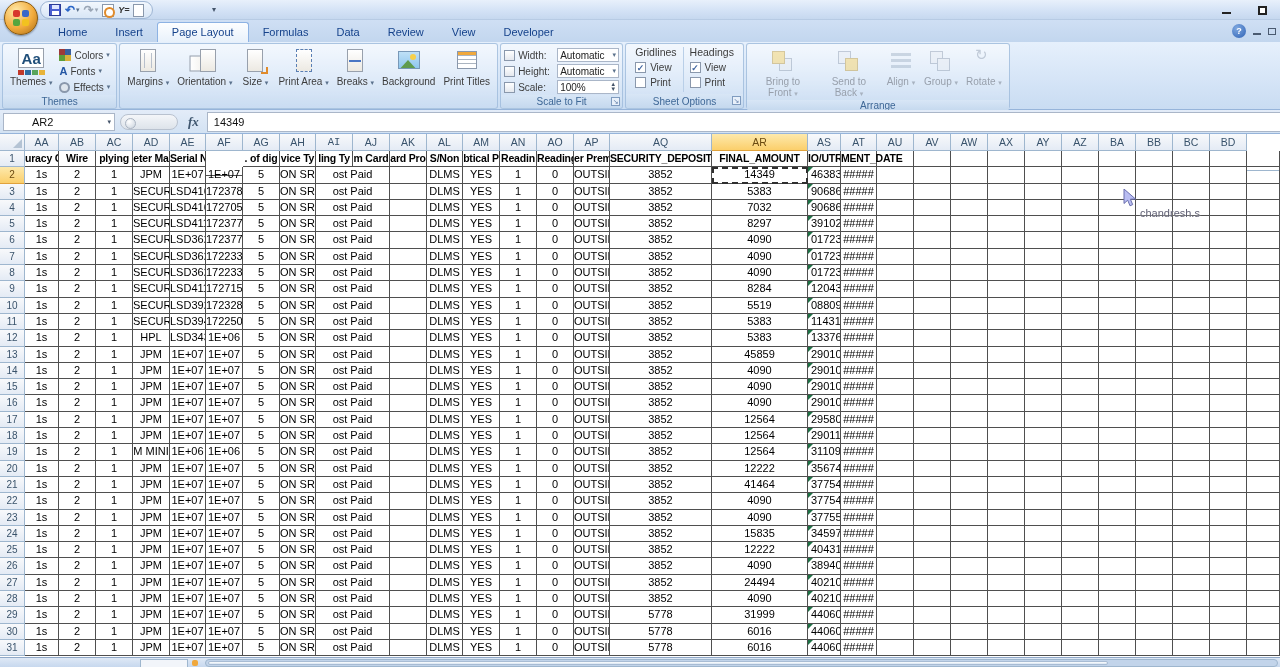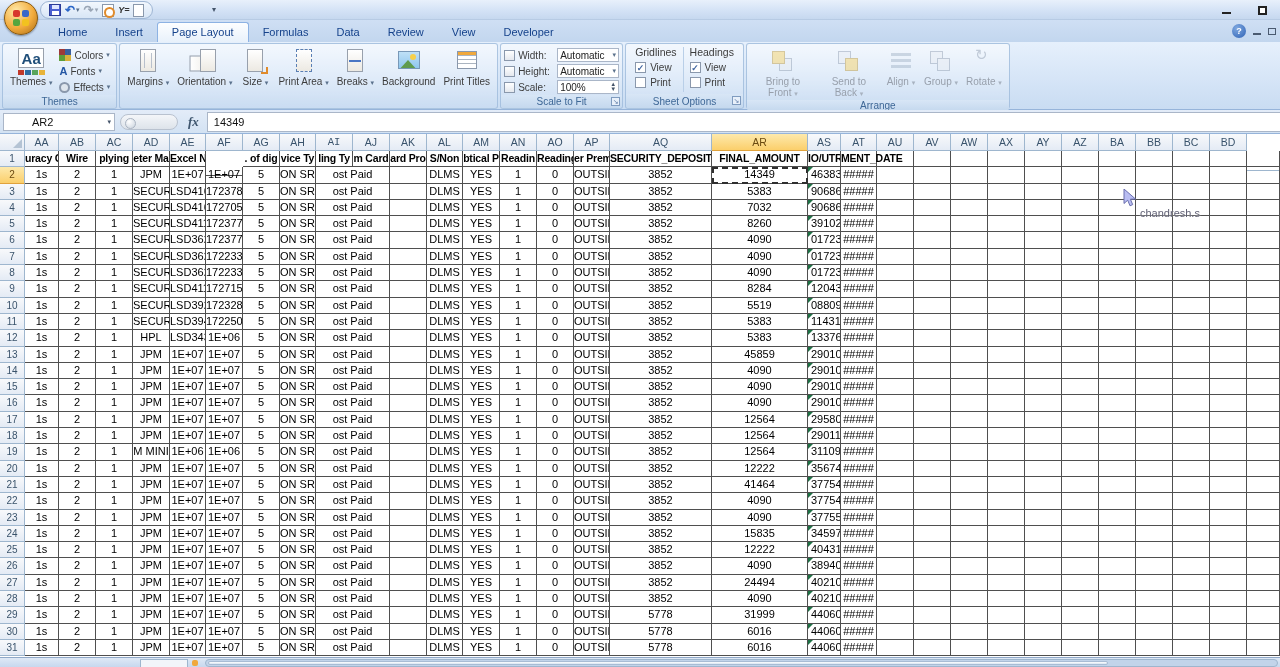--- a/index.html
+++ b/index.html
@@ -505,21 +505,21 @@
         <div class="ch" style="width: 37px; line-height: 16px;">BC</div>
         <div class="ch" style="width: 37px; line-height: 16px;">BD</div>
         <div class="ch" style="width: 33px; line-height: 16px; margin-top: 36px;">BE</div>
       </div>
       <div class="grow" style="height: 16.3px;">
         <div class="gut" style="line-height: 15.3px;">1</div>
         <div class="c b" style="width: 34px; line-height: 15.3px;">uracy C</div>
         <div class="c b" style="width: 37px; line-height: 15.3px;">Wire</div>
         <div class="c b" style="width: 37px; line-height: 15.3px;">plying</div>
         <div class="c b" style="width: 37px; line-height: 15.3px;">eter Ma</div>
-        <div class="c b" style="width: 36px; line-height: 15.3px;">Excel N</div>
+        <div class="c b" style="width: 36px; line-height: 15.3px;">Serial N</div>
         <div class="c b" style="width: 37px; line-height: 15.3px; margin-top: 24px;">Seal No</div>
         <div class="c b" style="width: 37px; line-height: 15.3px;">. of dig</div>
         <div class="c b" style="width: 36px; line-height: 15.3px;">vice Ty</div>
         <div class="c b" style="width: 37px; line-height: 15.3px;">ling Ty</div>
         <div class="c b" style="width: 37px; line-height: 15.3px;">m Card</div>
         <div class="c b" style="width: 37px; line-height: 15.3px;">ard Pro</div>
         <div class="c b" style="width: 36px; line-height: 15.3px;">S/Non</div>
         <div class="c b" style="width: 37px; line-height: 15.3px;">btical P</div>
         <div class="c b" style="width: 37px; line-height: 15.3px;">Readin</div>
         <div class="c b" style="width: 37px; line-height: 15.3px;">Reading</div>
@@ -650,21 +650,21 @@
         <div class="c" style="width: 37px; line-height: 15.3px;">5</div>
         <div class="c" style="width: 36px; line-height: 15.3px;">ON SRE</div>
         <div class="c" style="width: 74px; line-height: 15.3px;">ost Paid</div>
         <div class="c" style="width: 37px; line-height: 15.3px;"></div>
         <div class="c" style="width: 36px; line-height: 15.3px;">DLMS</div>
         <div class="c" style="width: 37px; line-height: 15.3px;">YES</div>
         <div class="c" style="width: 37px; line-height: 15.3px;">1</div>
         <div class="c" style="width: 37px; line-height: 15.3px;">0</div>
         <div class="c" style="width: 36px; line-height: 15.3px;">OUTSIDI</div>
         <div class="c" style="width: 102px; line-height: 15.3px;">3852</div>
-        <div class="c" style="width: 96px; line-height: 15.3px;">8260</div>
+        <div class="c" style="width: 96px; line-height: 15.3px;">8297</div>
         <div class="c asv" style="width: 33px; line-height: 15.3px;">391027</div>
         <div class="c" style="width: 36px; line-height: 15.3px;">#####</div>
         <div class="c" style="width: 37px; line-height: 15.3px;"></div>
         <div class="c" style="width: 37px; line-height: 15.3px;"></div>
         <div class="c" style="width: 37px; line-height: 15.3px;"></div>
         <div class="c" style="width: 37px; line-height: 15.3px;"></div>
         <div class="c" style="width: 37px; line-height: 15.3px;"></div>
         <div class="c" style="width: 37px; line-height: 15.3px;"></div>
         <div class="c" style="width: 37px; line-height: 15.3px;"></div>
         <div class="c" style="width: 37px; line-height: 15.3px;"></div>

